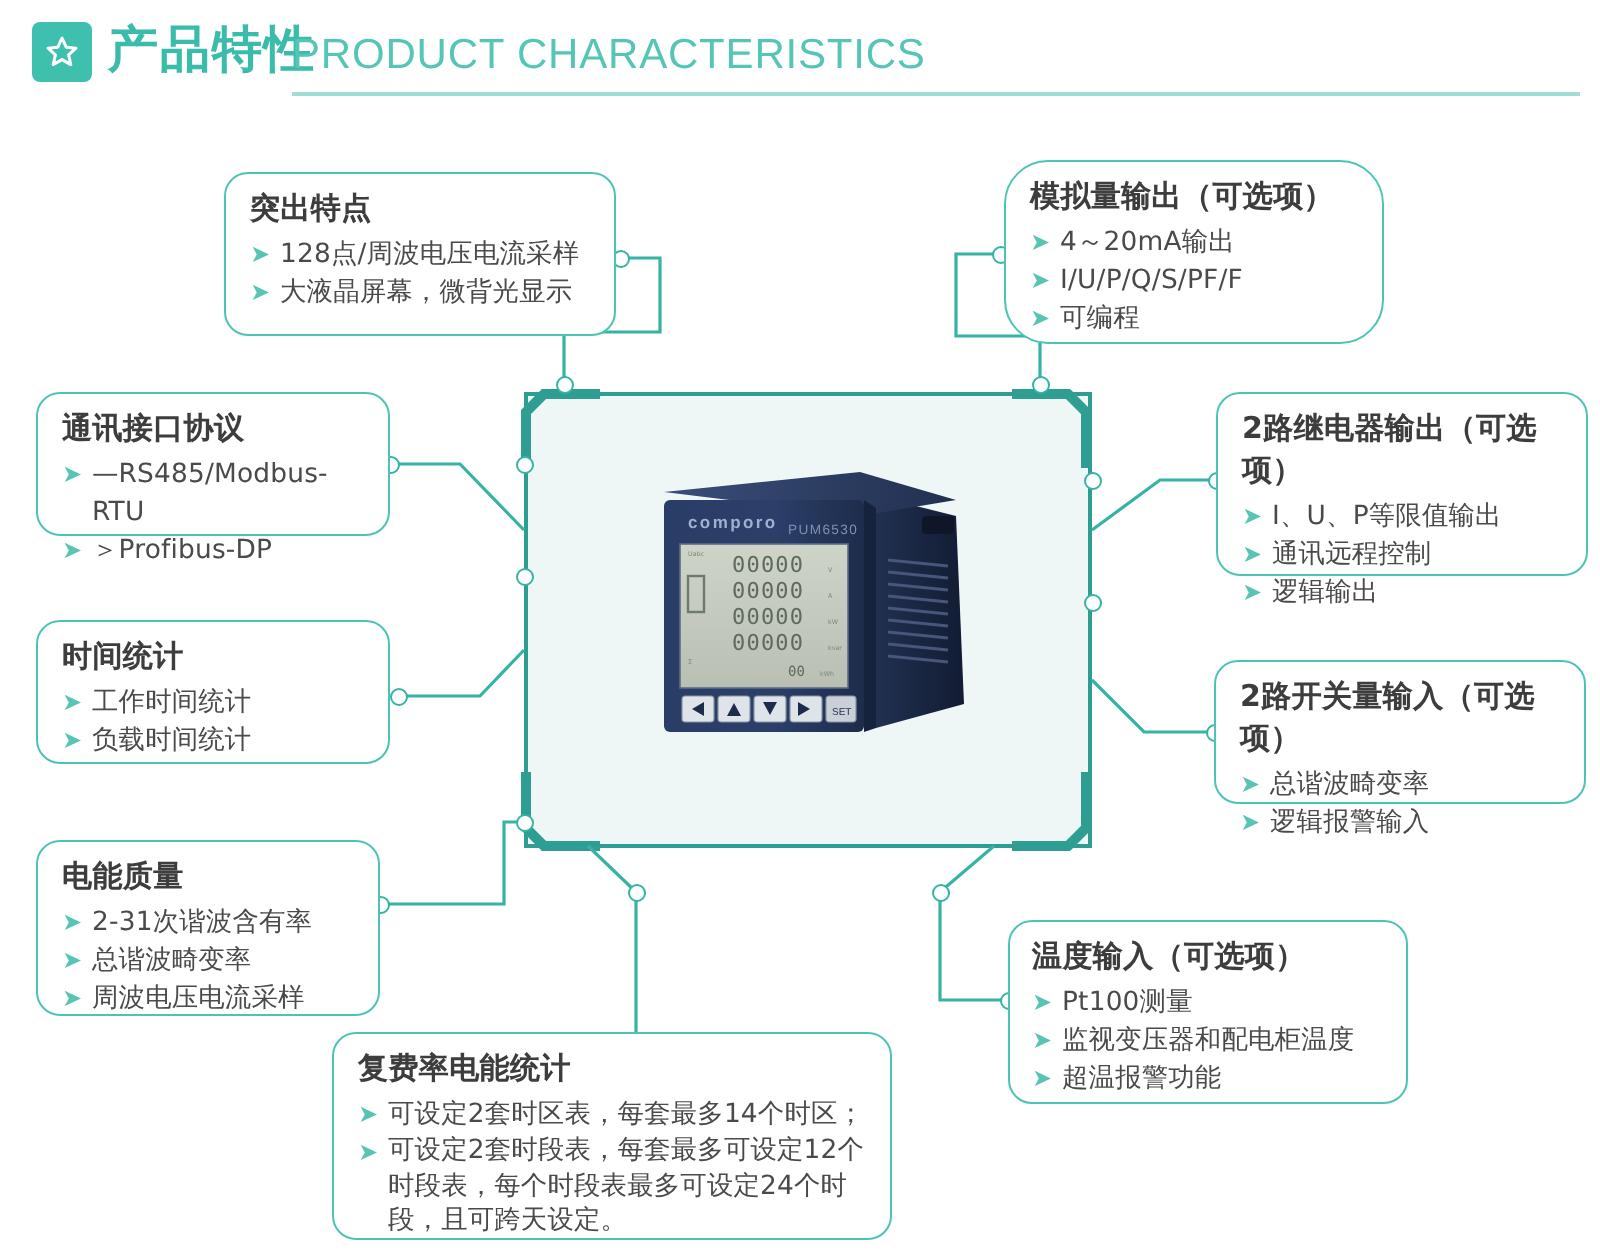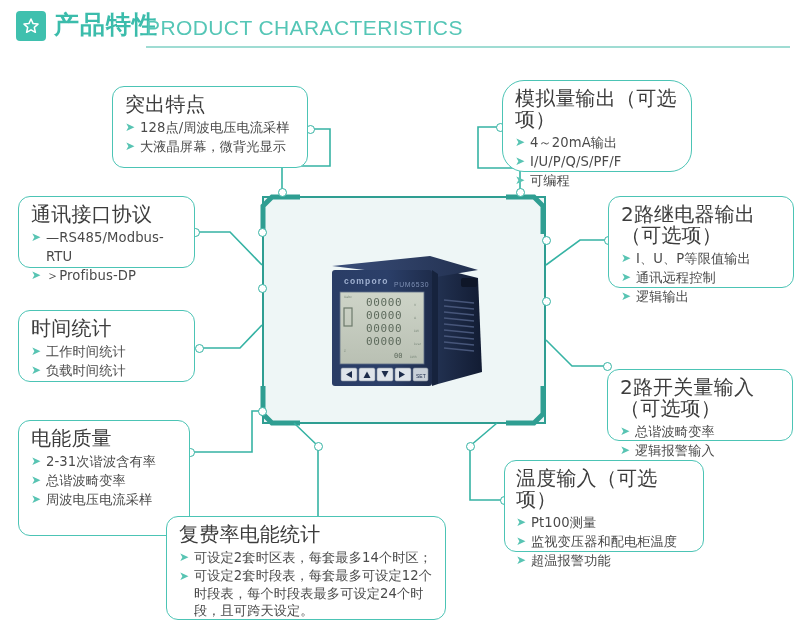--- a/index.html
+++ b/index.html
@@ -40,37 +40,37 @@
   
   .stage{
     position:absolute;left:262px;top:196px;width:284px;height:228px;
     background:#eef6f6;
   }
   .frame-line{position:absolute;background:#2f9e92;}
   .corner{position:absolute;}
   .corner svg{display:block;}
 
   .device{
-    position:absolute;left:318px;top:248px;width:176px;height:150px;
+    position:absolute;left:318px;top:228px;width:176px;height:150px;
   }
 
   
   .conn{position:absolute;left:0;top:0;width:800px;height:630px;pointer-events:none;}
 
   
   .box{
     position:absolute;
     border:1.6px solid #4cc4b5;
     border-radius:12px;
     background:#ffffff;
     box-sizing:border-box;
     padding:7px 10px 8px 12px;
   }
   .box .title{
-    font-size:20px;color:#3d3d3d;font-weight:normal;
+    font-size:15px;color:#3d3d3d;font-weight:bold;
     line-height:21px;margin-bottom:3px;letter-spacing:.2px;
     font-family:"DejaVu Sans","Liberation Sans",sans-serif;
   }
   .box ul{list-style:none;margin:0;padding:0;}
   .box li{
     position:relative;padding-left:15px;
     font-size:13.2px;line-height:19px;color:#4a4a4a;
     letter-spacing:.1px;
     font-family:"DejaVu Sans","Liberation Sans",sans-serif;
   }
@@ -286,29 +286,29 @@
   </div>
 
   <div class="box" style="left:18px;top:310px;width:177px;height:72px;">
     <div class="title">时间统计</div>
     <ul>
       <li><span class="bul">➤</span><span>工作时间统计</span></li>
       <li><span class="bul">➤</span><span>负载时间统计</span></li>
     </ul>
   </div>
 
-  <div class="box" style="left:607px;top:330px;width:186px;height:72px;margin-top:39px;">
+  <div class="box" style="left:607px;top:330px;width:186px;height:72px;">
     <div class="title">2路开关量输入（可选项）</div>
     <ul>
       <li><span class="bul">➤</span><span>总谐波畸变率</span></li>
       <li><span class="bul">➤</span><span>逻辑报警输入</span></li>
     </ul>
   </div>
 
-  <div class="box" style="left:18px;top:420px;width:172px;height:116px;">
+  <div class="box" style="left:18px;top:420px;width:172px;height:88px;">
     <div class="title">电能质量</div>
     <ul>
       <li><span class="bul">➤</span><span>2-31次谐波含有率</span></li>
       <li><span class="bul">➤</span><span>总谐波畸变率</span></li>
       <li><span class="bul">➤</span><span>周波电压电流采样</span></li>
     </ul>
   </div>
 
   <div class="box" style="left:504px;top:460px;width:200px;height:92px;padding-left:11px;">
     <div class="title">温度输入（可选项）</div>

